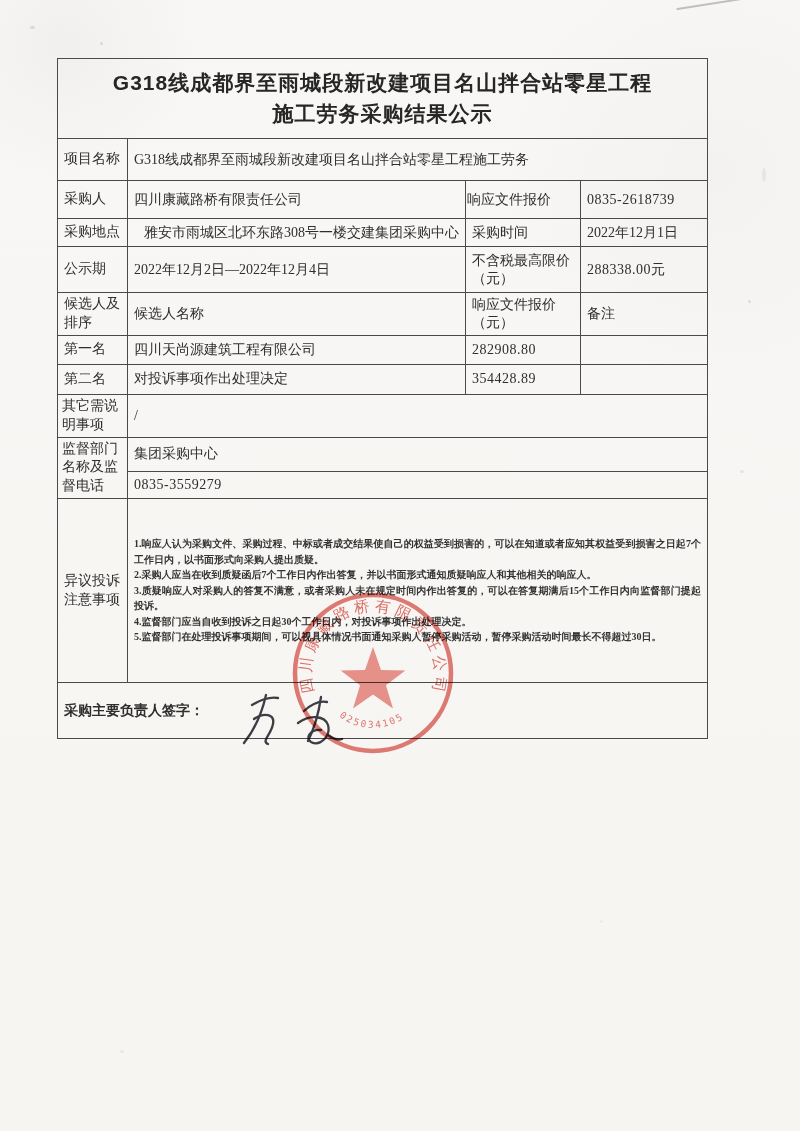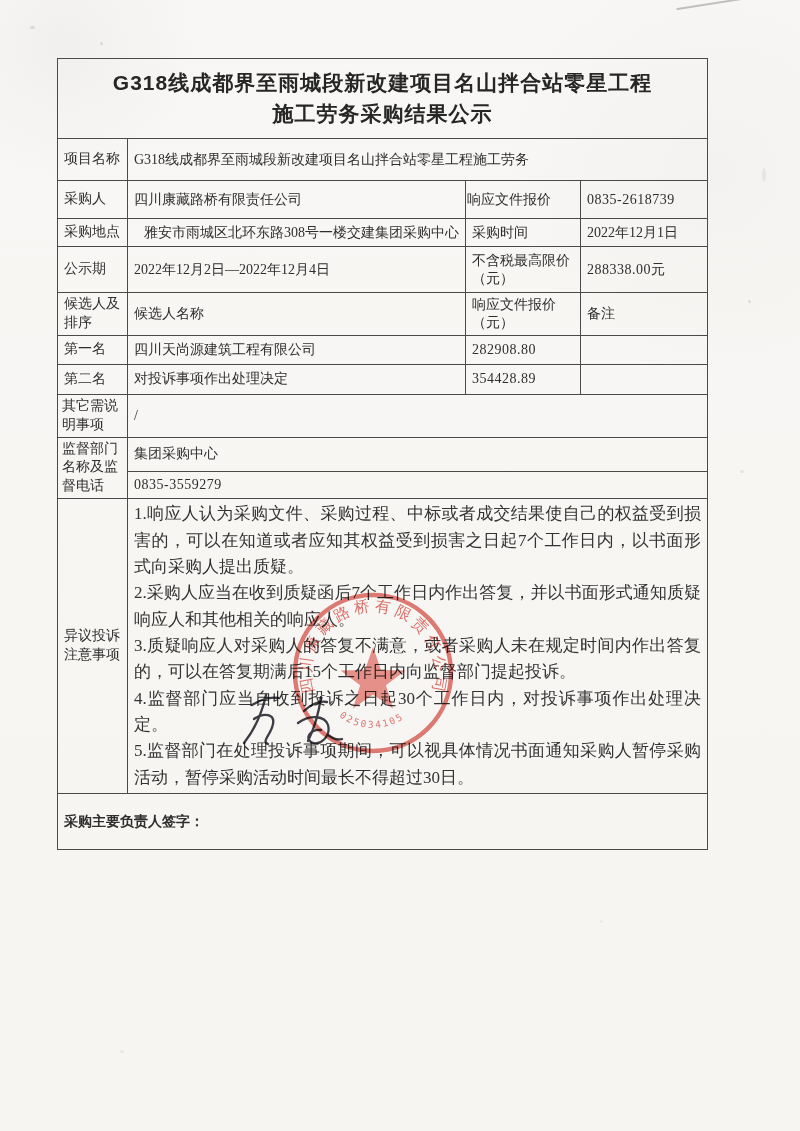--- a/index.html
+++ b/index.html
@@ -46,21 +46,21 @@
   .title-cell{text-align:center;}
   .title-line{
     font-family:"Liberation Sans","DejaVu Sans",sans-serif;
     font-weight:bold;font-size:21px;line-height:1.45;letter-spacing:1px;color:#262626;
   }
   td.lbl{line-height:1.35;}
   td.ctr{text-align:left;}
   td.addr{text-align:right;padding:2px 2px;letter-spacing:0;}
   .lbl-line{display:block;}
   td.notice-cell{vertical-align:top;padding:5px 6px 2px 8px;}
-  .notice-item{font-size:17px;line-height:1.55;text-align:justify;color:#333;}
+  .notice-item{font-size:10px;line-height:1.55;text-align:justify;color:#333;font-weight:bold;}
   td.sig-cell{text-align:left;padding-left:8px;font-weight:bold;font-size:15px;border-top:1px solid #4a4a4a;margin-left:44px;}
   .num{letter-spacing:0.5px;}
   
   .stamp{position:absolute;left:285px;top:585px;width:176px;height:176px;mix-blend-mode:multiply;opacity:.88;}
   .signature{position:absolute;left:228px;top:683px;width:150px;height:72px;mix-blend-mode:multiply;}
   
   .streak{position:absolute;left:676px;top:2px;width:80px;height:2px;background:rgba(110,110,110,.4);transform:rotate(-9deg);border-radius:2px;}
   .speck{position:absolute;border-radius:50%;background:rgba(100,100,100,.18);}
   .sp1{left:30px;top:26px;width:5px;height:3px;}
   .sp2{left:100px;top:42px;width:3px;height:3px;}

